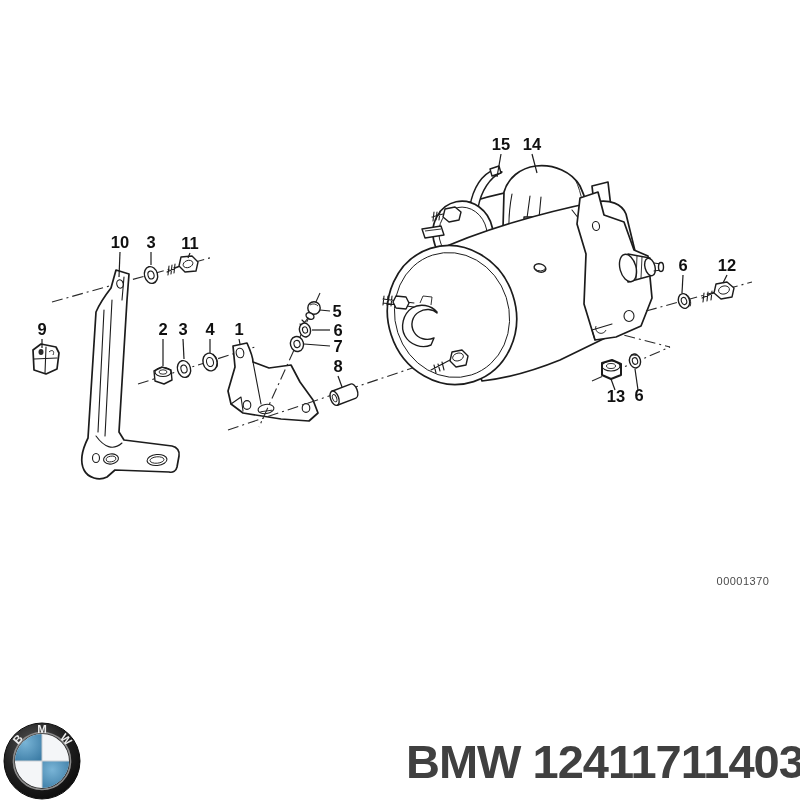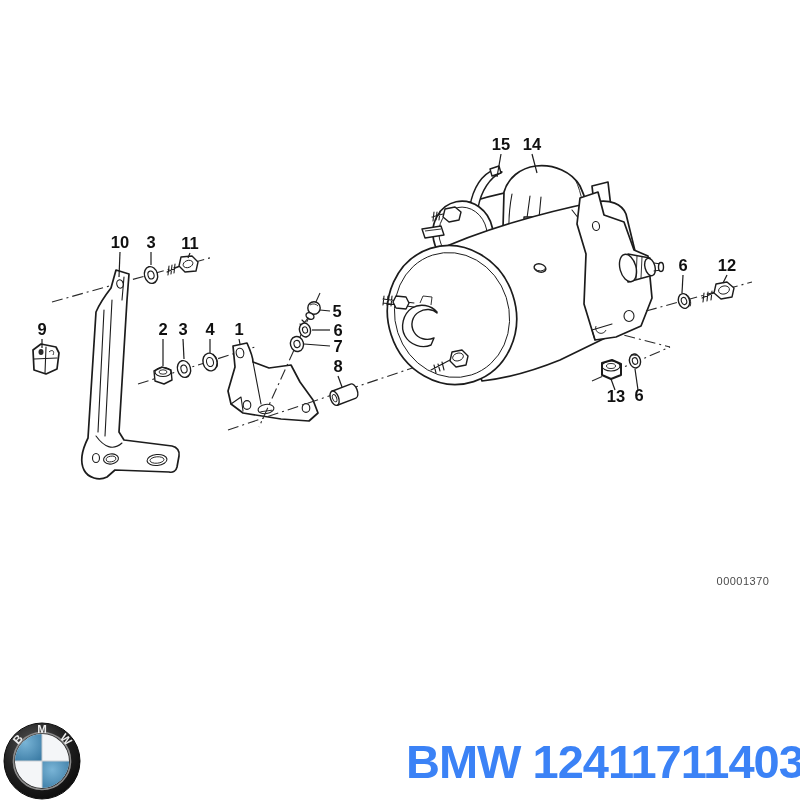--- a/index.html
+++ b/index.html
@@ -9,21 +9,21 @@
   
   .p  {fill:#ffffff;stroke:#1c1c1c;stroke-width:1.7;stroke-linejoin:round;stroke-linecap:round;}
   .p2 {fill:#ffffff;stroke:#1c1c1c;stroke-width:1.4;stroke-linejoin:round;stroke-linecap:round;}
   .d  {fill:none;stroke:#1c1c1c;stroke-width:1.1;stroke-linejoin:round;stroke-linecap:round;}
   .d2 {fill:none;stroke:#1c1c1c;stroke-width:0.9;}
   .cl {fill:none;stroke:#2a2a2a;stroke-width:1.1;stroke-dasharray:11 4 2 4;}
   .ld {fill:none;stroke:#1c1c1c;stroke-width:1.2;}
   .callout{font:bold 16.5px "Liberation Sans","DejaVu Sans",sans-serif;fill:#101010;text-anchor:middle;}
   .drawno{font:11px "Liberation Sans","DejaVu Sans",sans-serif;fill:#4a4a4a;text-anchor:middle;letter-spacing:.5px;}
   .footer-title{position:absolute;left:406px;top:734px;width:394px;
-    font-weight:bold;font-size:47px;letter-spacing:-1px;color:#3b82f6;white-space:nowrap;}
+    font-weight:bold;font-size:47px;letter-spacing:-1px;color:#404040;white-space:nowrap;}
   .logo-letter{font:bold 11.5px "Liberation Sans","DejaVu Sans",sans-serif;fill:#ececec;text-anchor:middle;}
 </style>
 </head>
 <body>
 
 <div class="canvas">
 
 <svg width="800" height="800" viewBox="0 0 800 800">
   <defs>
     <radialGradient id="gRing" cx="40%" cy="32%" r="75%">

